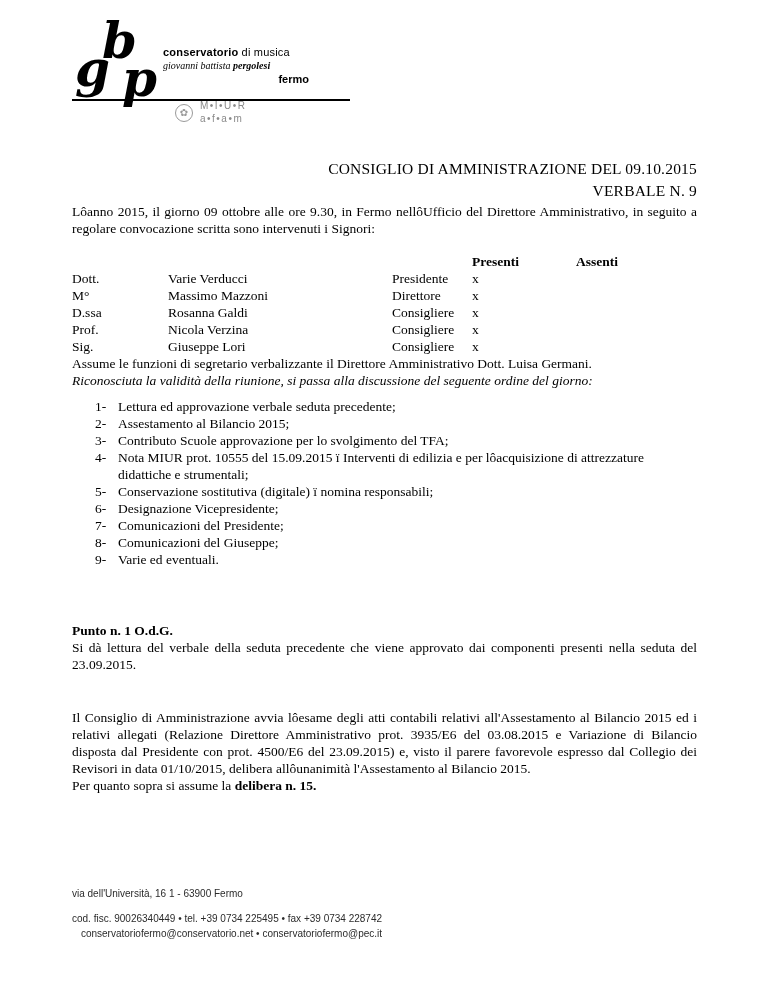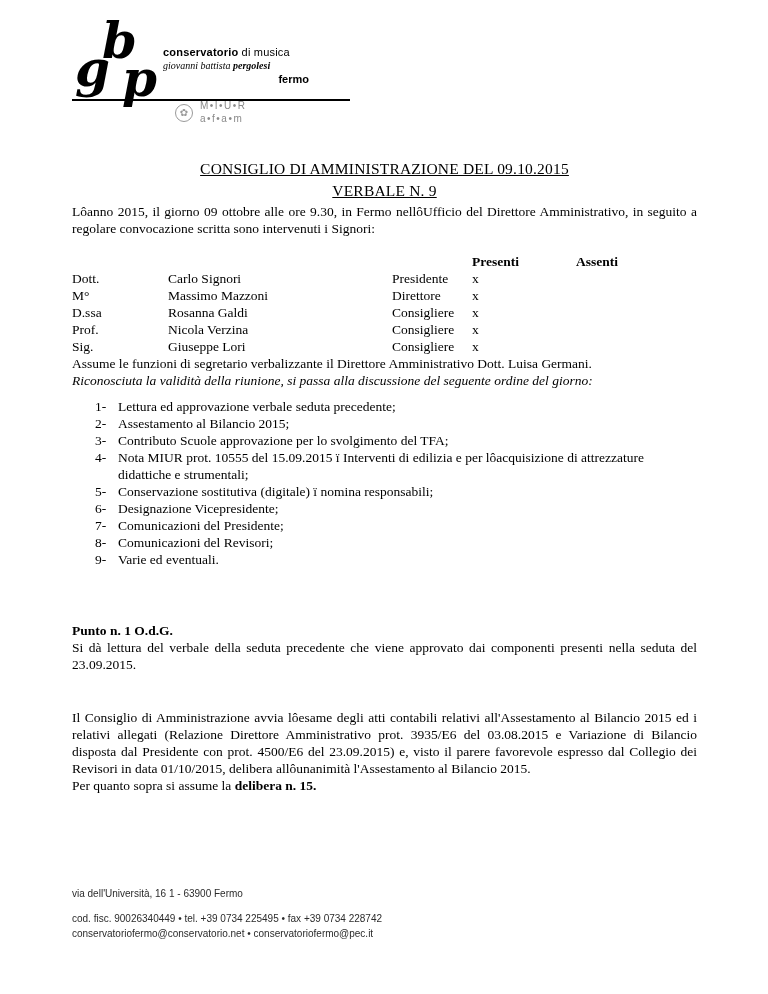--- a/index.html
+++ b/index.html
@@ -38,21 +38,21 @@
 
   .miur { position:absolute; left:175px; top:100px; display:flex; align-items:center; gap:7px;
           color:#8a8a8a; font-family:"Liberation Sans", sans-serif; }
   .miur-emblem { width:16px; height:16px; border:1px solid #9a9a9a; border-radius:50%;
                  display:flex; align-items:center; justify-content:center; font-size:10px; color:#9a9a9a; }
   .miur-lines div { font-size:10px; letter-spacing:1.5px; line-height:1.25; }
 
   
   .main { position:absolute; left:72px; right:71px; top:158px; font-size:13.5px; line-height:1.26; }
 
-  .doc-title { text-align:center; font-size:15.5px; line-height:1.45; letter-spacing:.2px;text-decoration:underline; }
+  .doc-title { text-align:right; font-size:15.5px; line-height:1.45; letter-spacing:.2px; }
 
   p.just { text-align:justify; margin:0; }
   .intro { margin-top:30px; }
 
   
   .roster { margin-top:16px; }
   .roster-grid { display:grid; grid-template-columns:96px 224px 80px 70px 110px; }
   .roster-grid .c-presenti { }
   .roster-grid .c-assenti  { text-align:center; }
   .roster-head { font-weight:bold; }
@@ -71,21 +71,21 @@
   .punto1 { margin-top:54px; }
   .punto2 { margin-top:36px; }
   .punto-heading { font-weight:bold; margin:0; }
   .closing { margin:0; }
   .closing b { font-weight:bold; }
 
   
   .footer { position:absolute; left:72px; top:888px;
             font-family:"Liberation Sans", sans-serif; font-size:10px; color:#2b2b2b; }
   .footer-l1 { margin-bottom:13px; }
-  .footer-l2, .footer-l3 { line-height:1.45; }
+  .footer-l2, .footer-l3 { line-height:1.45;text-align:right; }
 </style>
 </head>
 <body>
 
 <div class="page">
 
   <div class="logo">
     <span class="lg">g</span>
     <span class="lb">b</span>
     <span class="lp">p</span>
@@ -119,21 +119,21 @@
       <div class="roster-grid roster-head">
         <span></span>
         <span></span>
         <span></span>
         <span class="c-presenti">Presenti</span>
         <span class="c-assenti">Assenti</span>
       </div>
 
       <div class="roster-grid roster-row">
         <span>Dott.</span>
-        <span>Carlo Signori</span>
+        <span>Varie Verducci</span>
         <span>Presidente</span>
         <span class="c-presenti">x</span>
         <span class="c-assenti"></span>
       </div>
       <div class="roster-grid roster-row">
         <span>M°</span>
         <span>Massimo Mazzoni</span>
         <span>Direttore</span>
         <span class="c-presenti">x</span>
         <span class="c-assenti"></span>
@@ -188,21 +188,21 @@
       <div class="agenda-item">
         <span class="agenda-num">6-</span>
         <span class="agenda-text">Designazione Vicepresidente;</span>
       </div>
       <div class="agenda-item">
         <span class="agenda-num">7-</span>
         <span class="agenda-text">Comunicazioni del Presidente;</span>
       </div>
       <div class="agenda-item">
         <span class="agenda-num">8-</span>
-        <span class="agenda-text">Comunicazioni del Revisori;</span>
+        <span class="agenda-text">Comunicazioni del Giuseppe;</span>
       </div>
       <div class="agenda-item">
         <span class="agenda-num">9-</span>
         <span class="agenda-text">Varie ed eventuali.</span>
       </div>
     </div>
 
     <div class="punto1">
       <p class="punto-heading">Punto n. 1 O.d.G.</p>
       <p class="just">Si dà lettura del verbale della seduta precedente che viene approvato dai componenti presenti nella seduta del 23.09.2015.</p>

